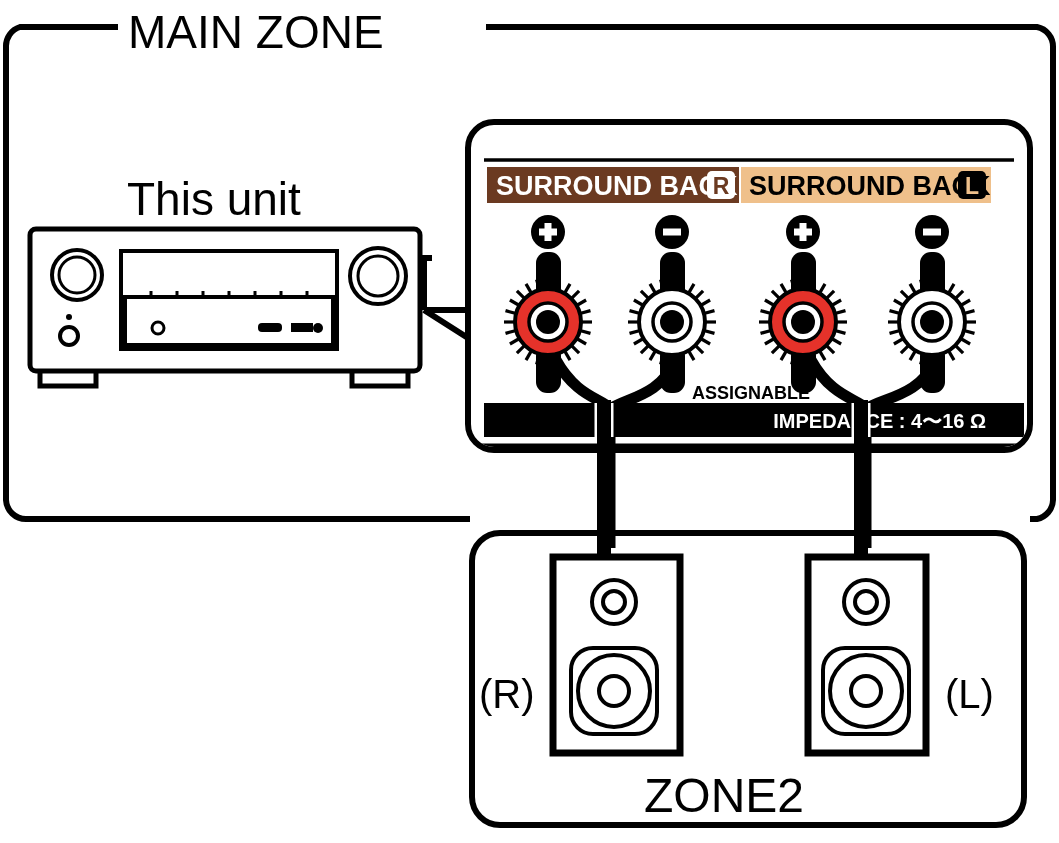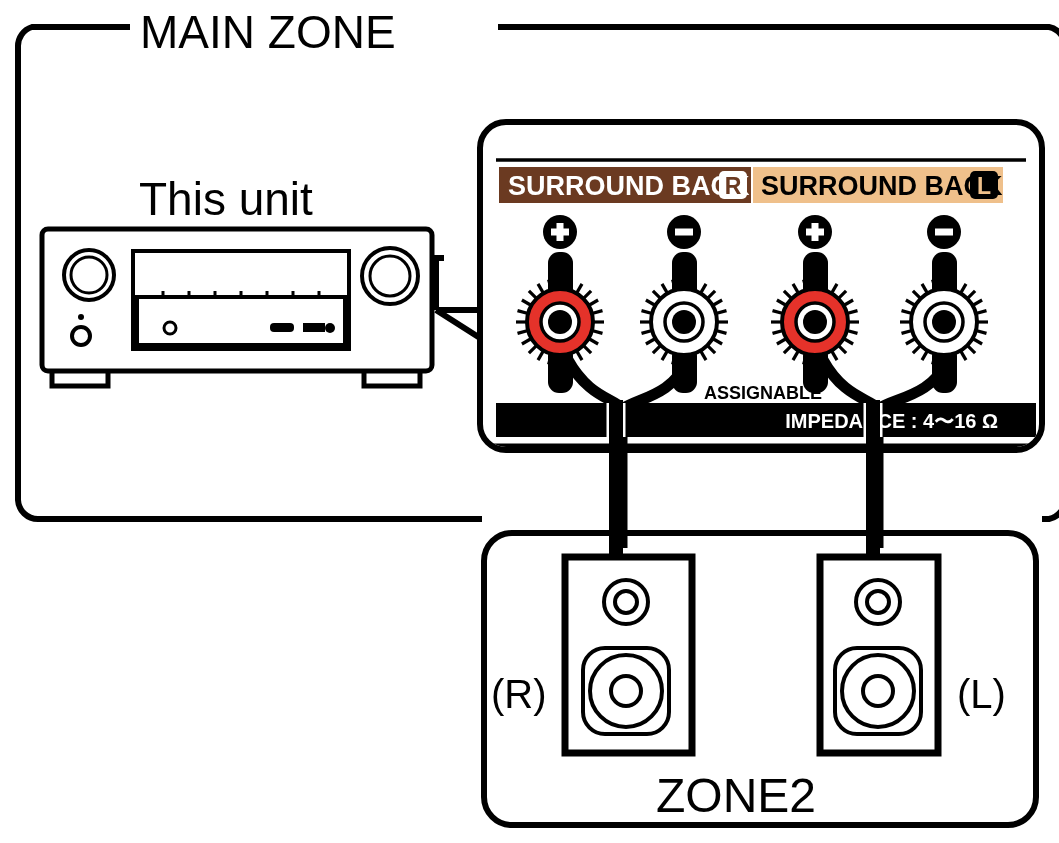--- a/index.html
+++ b/index.html
@@ -9,21 +9,21 @@
   }
   body {
     width: 1059px;
     height: 843px;
     font-family: "Liberation Sans", sans-serif;
     position: relative;
     overflow: hidden;
   }
   #stage {
     position: absolute;
-    left: 12px;
+    left: 0;
     top: 0;
     width: 962px;
     height: 843px;
   }
   #stage svg {
     display: block;
   }
   .txt {
     font-family: "Liberation Sans", sans-serif;
   }

